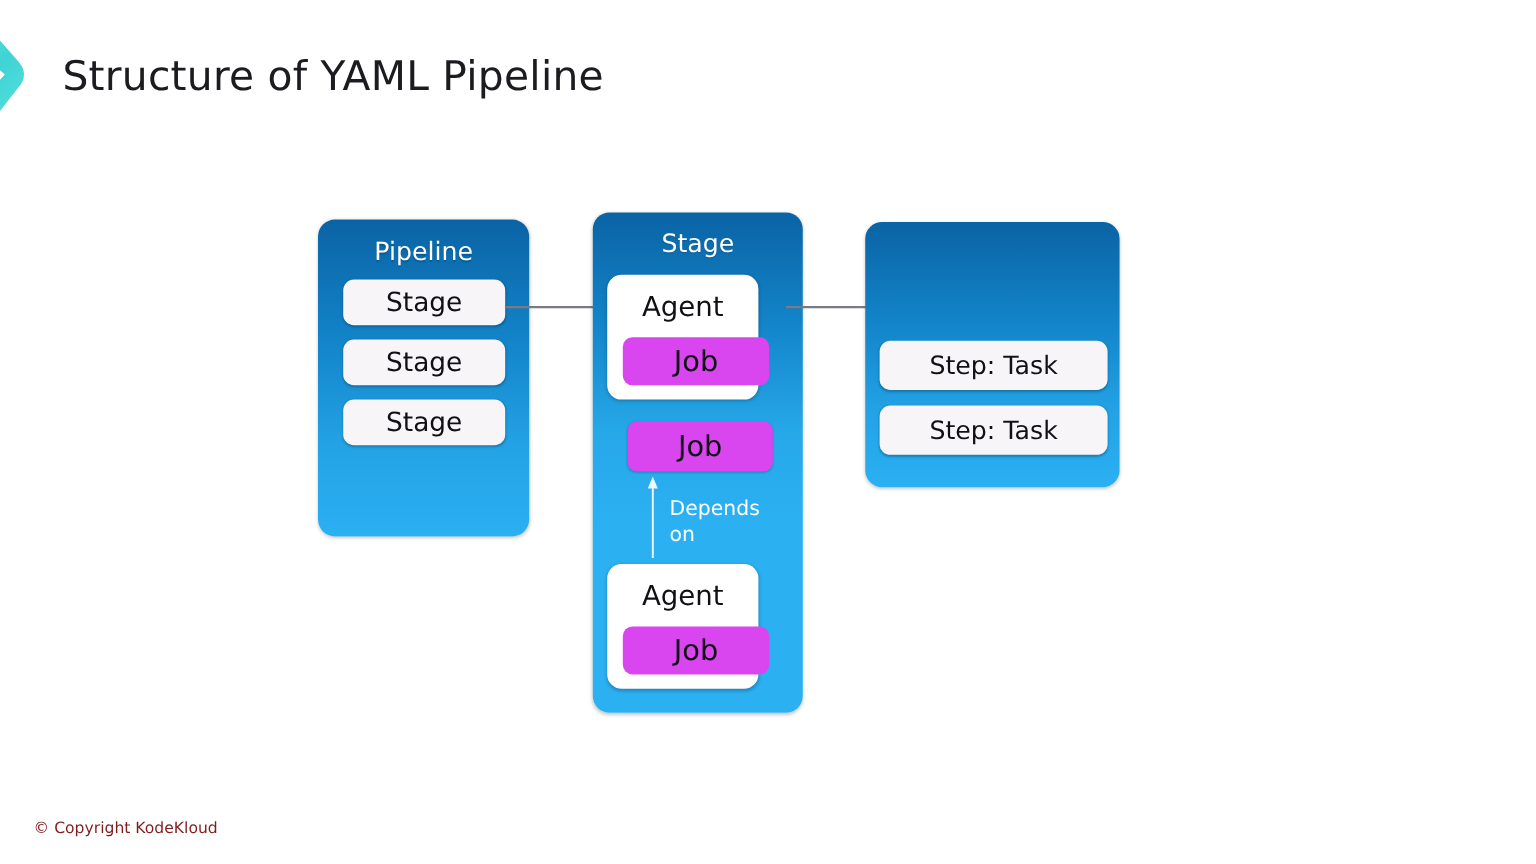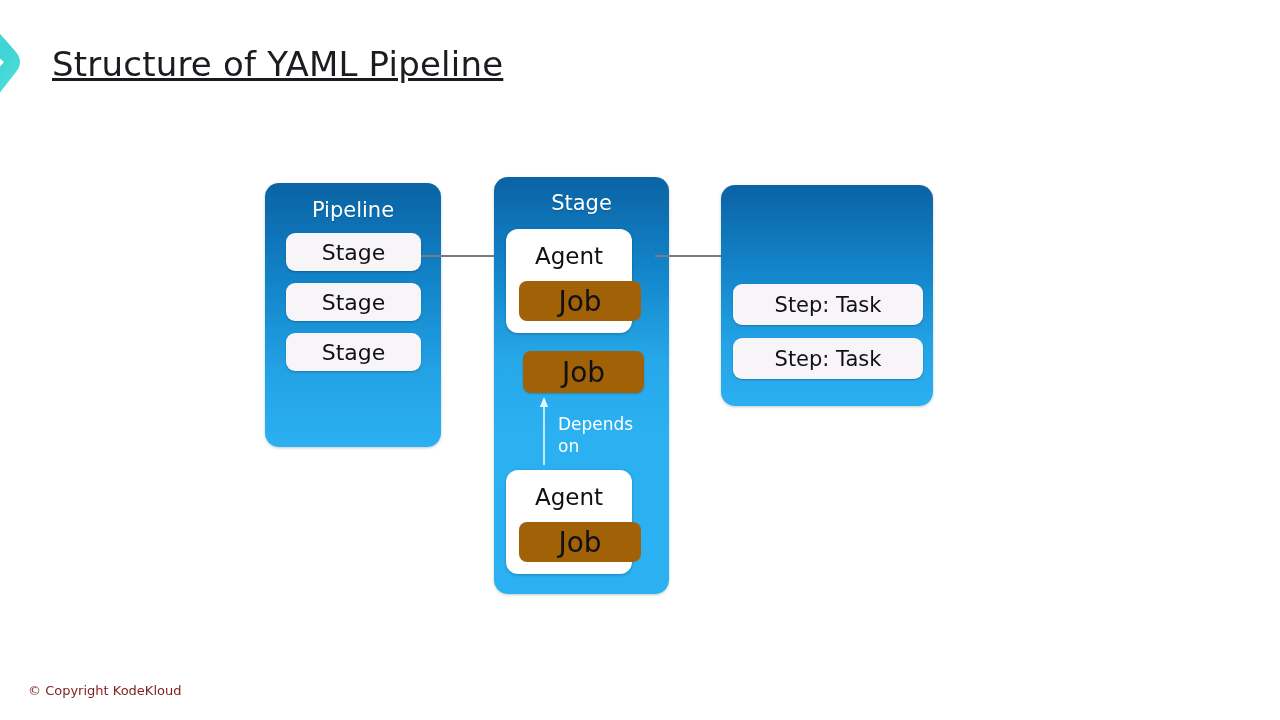--- a/index.html
+++ b/index.html
@@ -27,21 +27,20 @@
   
   .slide-title {
     position: absolute;
     left: 52px;
     top: 44px;
     font-size: 34px;
     font-weight: 400;
     color: #1c1b20;
     letter-spacing: 0.2px;
     white-space: nowrap;
-    text-decoration: underline;
   }
 
   
   .diagram {
     position: absolute;
     left: 0;
     top: 0;
     width: 1280px;
     height: 720px;
   }
@@ -138,26 +137,26 @@
     left: 0; right: 0;
     top: 14px;
     text-align: center;
     font-size: 23px;
     color: #111014;
   }
 
   
   .job-chip {
     position: absolute;
-    background: #a16207;
+    background: #d946ef;
     border-radius: 8px;
     display: flex;
     align-items: center;
     justify-content: center;
-    font-size: 28px;
+    font-size: 24px;
     color: #111014;
   }
   .job-nested {
     left: 13px;
     top: 52px;
     width: 122px;
     height: 40px;
   }
   
   .job-standalone {

